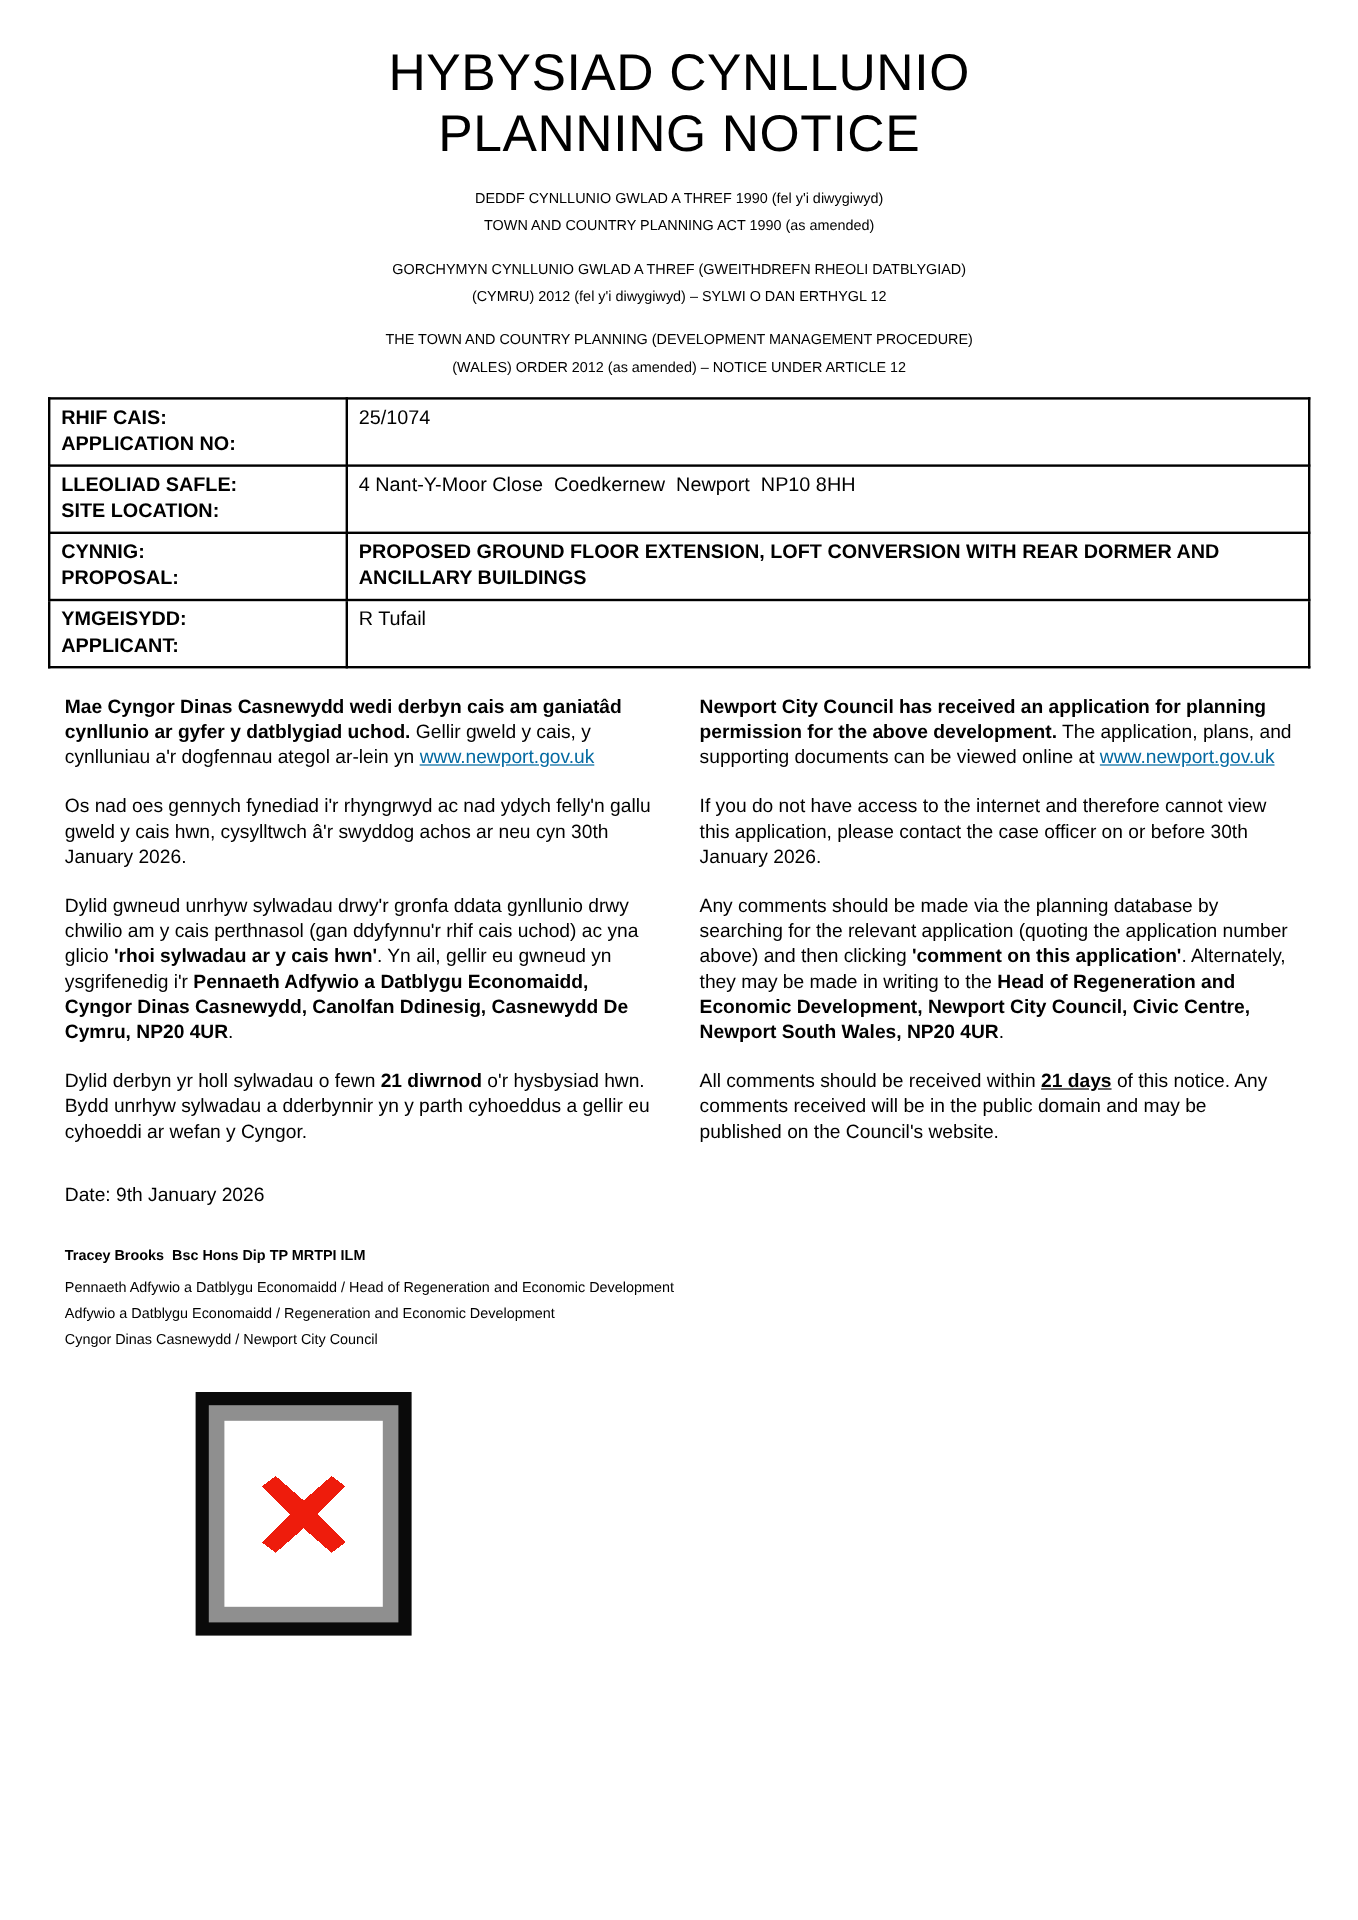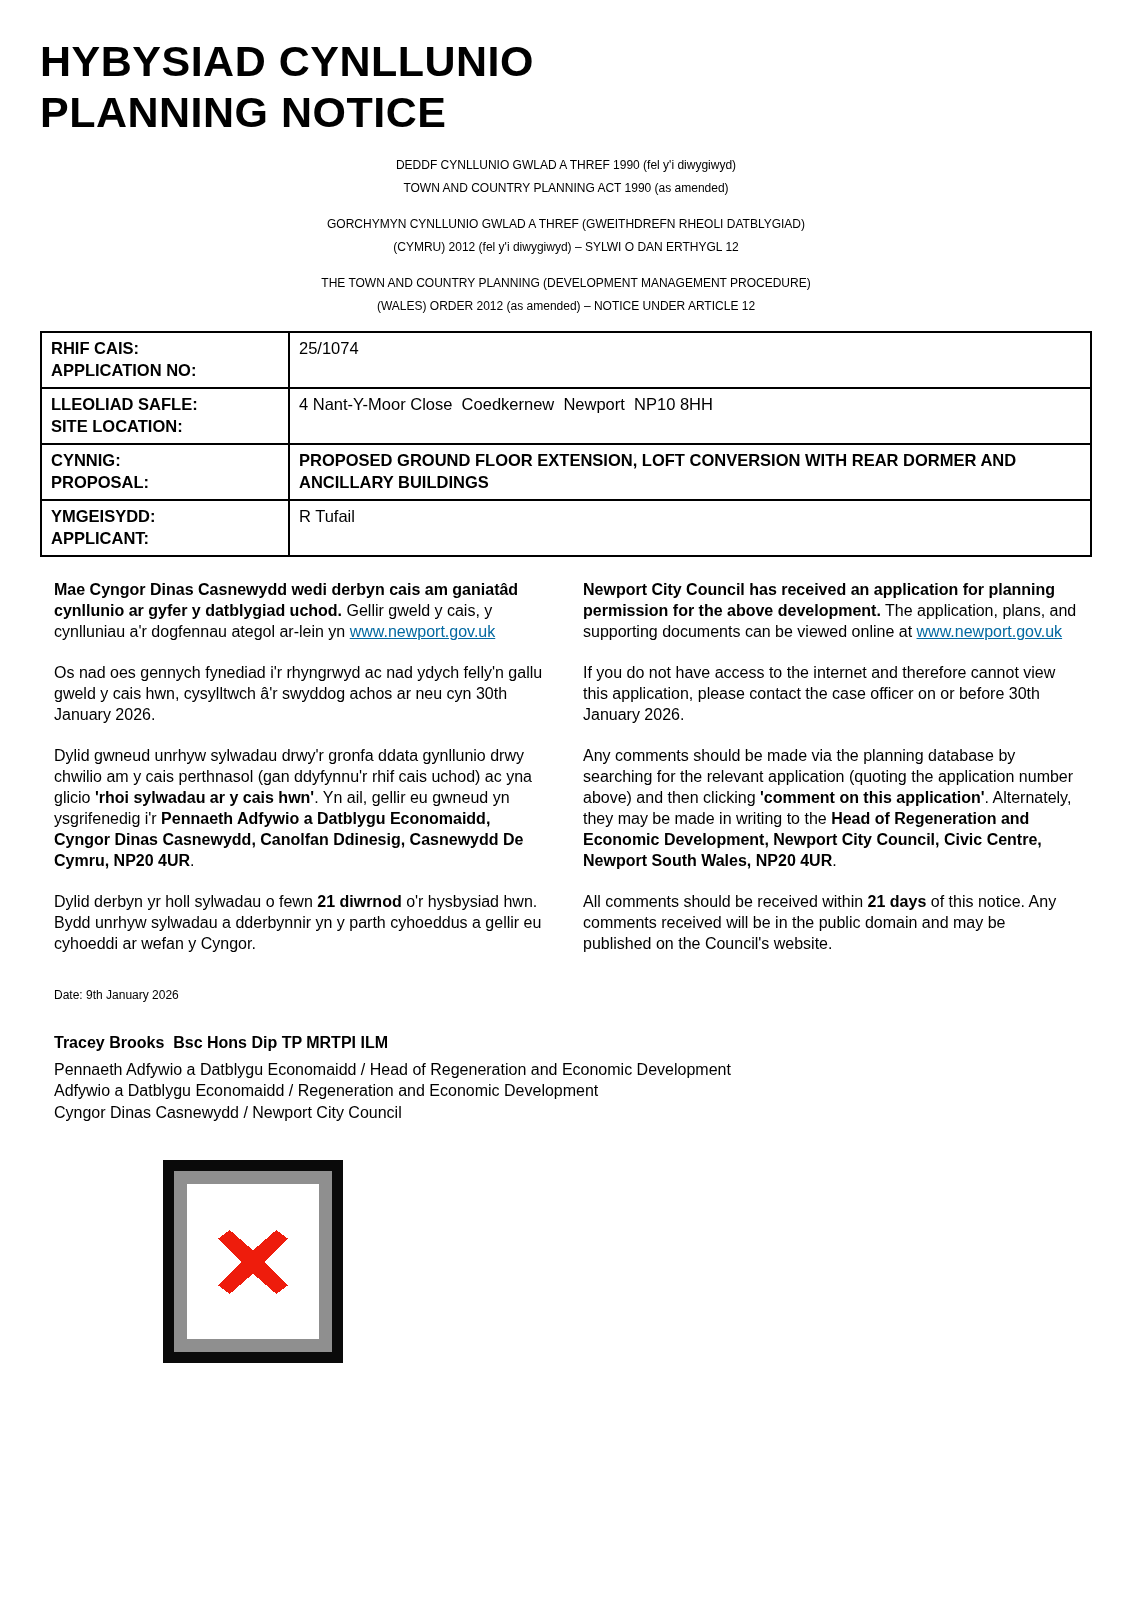--- a/index.html
+++ b/index.html
@@ -6,39 +6,39 @@
   html, body { background: #fff; }
   body {
     width: 1132px; height: 1600px;
     font-family: "Liberation Sans", sans-serif;
     color: #000;
     position: relative;
     overflow: hidden;
   }
   .page { position: relative; width: 1132px; height: 1600px; padding: 36px 40px 0; }
 
-  .title { font-weight: bold; font-size: 43px; line-height: 1.18; letter-spacing: 0.5px; }
+  .title { text-align: center; font-weight: normal; font-size: 43px; line-height: 1.18; letter-spacing: 0.5px; }
 
   .acts { text-align: center; margin-top: 17px; font-size: 12px; line-height: 23px; }
   .act-block { margin-bottom: 13px; }
 
   .app-table { width: 100%; border-collapse: collapse; margin-top: 8px; }
   .app-table td { border: 2px solid #000; vertical-align: top; padding: 4px 9px 6px; font-size: 16.5px; line-height: 22px; }
   .app-table td.label { width: 248px; font-weight: bold; }
   .app-table td.value { white-space: pre-wrap; }
   .app-table td.value.strong { font-weight: bold; }
 
   .columns { display: flex; gap: 34px; margin-top: 22px; padding: 0 14px; }
   .col { flex: 1; font-size: 16px; line-height: 21px; }
   .col p { margin-bottom: 20px; }
   a.doc-link { color: #0369a1; text-decoration: underline; cursor: pointer; }
 
-  .date-line { margin: 14px 14px 0; font-size: 12px; }
+  .date-line { margin: 14px 14px 0; font-size: 16px; }
 
-  .signature { margin: 30px 14px 0; font-size: 16px; line-height: 21.5px; }
+  .signature { margin: 30px 14px 0; font-size: 12px; line-height: 21.5px; }
   .sig-name { font-weight: bold; margin-bottom: 5px; white-space: pre-wrap; }
 
   
   .broken-img {
     position: absolute; left: 163px; top: 1160px;
     width: 180px; height: 203px;
     background: #0a0a0a; padding: 11px;
   }
   .bi-gray { width: 100%; height: 100%; background: #8f8f8f; padding: 13px; }
   .bi-white { width: 100%; height: 100%; background: #fff; display: flex; align-items: center; justify-content: center; }
@@ -114,21 +114,21 @@
     <div class="col">
       <p><span style="font-weight: bold;">Mae Cyngor Dinas Casnewydd wedi derbyn cais am ganiatâd cynllunio ar gyfer y datblygiad uchod.</span><span>  Gellir gweld y cais, y cynlluniau a'r dogfennau ategol ar-lein yn </span><a href="#" class="doc-link">www.newport.gov.uk</a></p>
       <p><span>Os nad oes gennych fynediad i'r rhyngrwyd ac nad ydych felly'n gallu gweld y cais hwn, cysylltwch â'r swyddog achos ar neu cyn 30th January 2026.</span></p>
       <p><span>Dylid gwneud unrhyw sylwadau drwy'r gronfa ddata gynllunio drwy chwilio am y cais perthnasol (gan ddyfynnu'r rhif cais uchod) ac yna glicio </span><span style="font-weight: bold;">'rhoi sylwadau ar y cais hwn'</span><span>. Yn ail, gellir eu gwneud yn ysgrifenedig i'r </span><span style="font-weight: bold;">Pennaeth Adfywio a Datblygu Economaidd, Cyngor Dinas Casnewydd, Canolfan Ddinesig, Casnewydd De Cymru, NP20 4UR</span><span>.</span></p>
       <p><span>Dylid derbyn yr holl sylwadau o fewn </span><span style="font-weight: bold;">21 diwrnod</span><span> o'r hysbysiad hwn.  Bydd unrhyw sylwadau a dderbynnir yn y parth cyhoeddus a gellir eu cyhoeddi ar wefan y Cyngor.</span></p>
     </div>
     <div class="col">
       <p><span style="font-weight: bold;">Newport City Council has received an application for planning permission for the above development.</span><span> The application, plans, and supporting documents can be viewed online at </span><a href="#" class="doc-link">www.newport.gov.uk</a></p>
       <p><span>If you do not have access to the internet and therefore cannot view this application, please contact the case officer on or before 30th January 2026.</span></p>
       <p><span>Any comments should be made via the planning database by searching for the relevant application (quoting the application number above) and then clicking </span><span style="font-weight: bold;">'comment on this application'</span><span>. Alternately, they may be made in writing to the </span><span style="font-weight: bold;">Head of Regeneration and Economic Development, Newport City Council, Civic Centre, Newport South Wales, NP20 4UR</span><span>.</span></p>
-      <p><span>All comments should be received within </span><span style="font-weight: bold;">21 days</span><span> of this notice. Any comments received will be in the public domain and may be published on the Council's website.</span></p>
+      <p><span>All comments should be received within </span><span style="font-weight: bold; text-decoration: underline;">21 days</span><span> of this notice. Any comments received will be in the public domain and may be published on the Council's website.</span></p>
     </div>
   </div>
 
   <div class="date-line">Date: 9th January 2026</div>
 
   <div class="signature">
     <div class="sig-name">Tracey Brooks  Bsc Hons Dip TP MRTPI ILM</div>
     <div>Pennaeth Adfywio a Datblygu Economaidd / Head of Regeneration and Economic Development</div>
     <div>Adfywio a Datblygu Economaidd / Regeneration and Economic Development</div>
     <div>Cyngor Dinas Casnewydd / Newport City Council</div>

